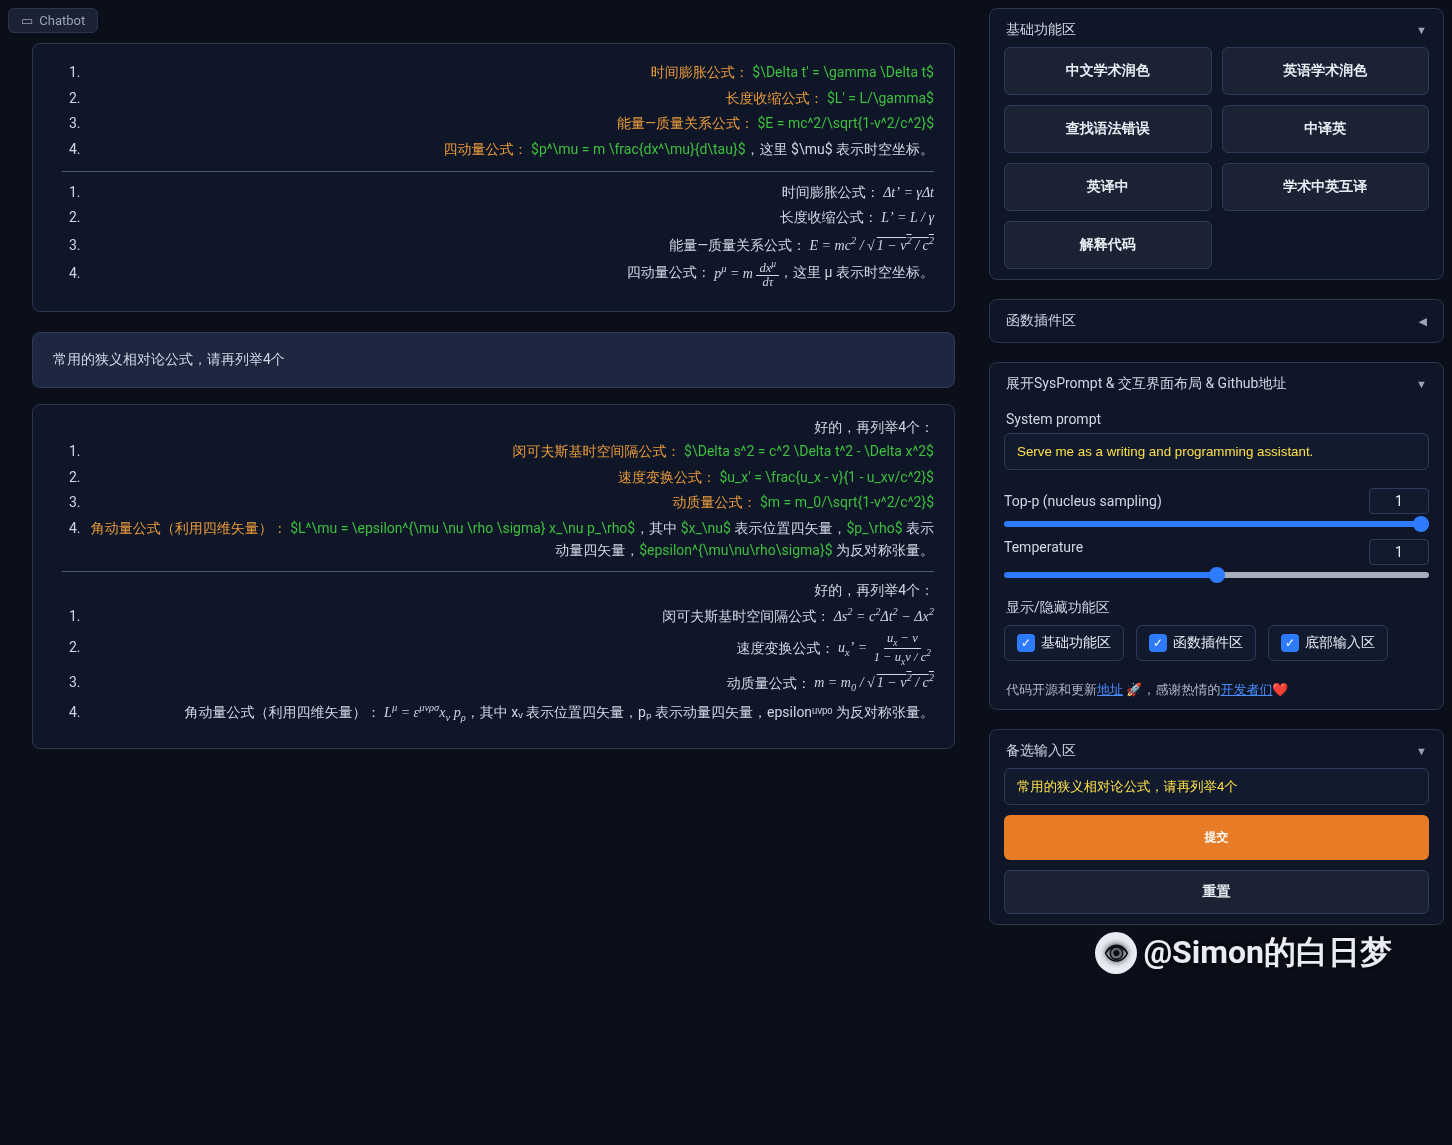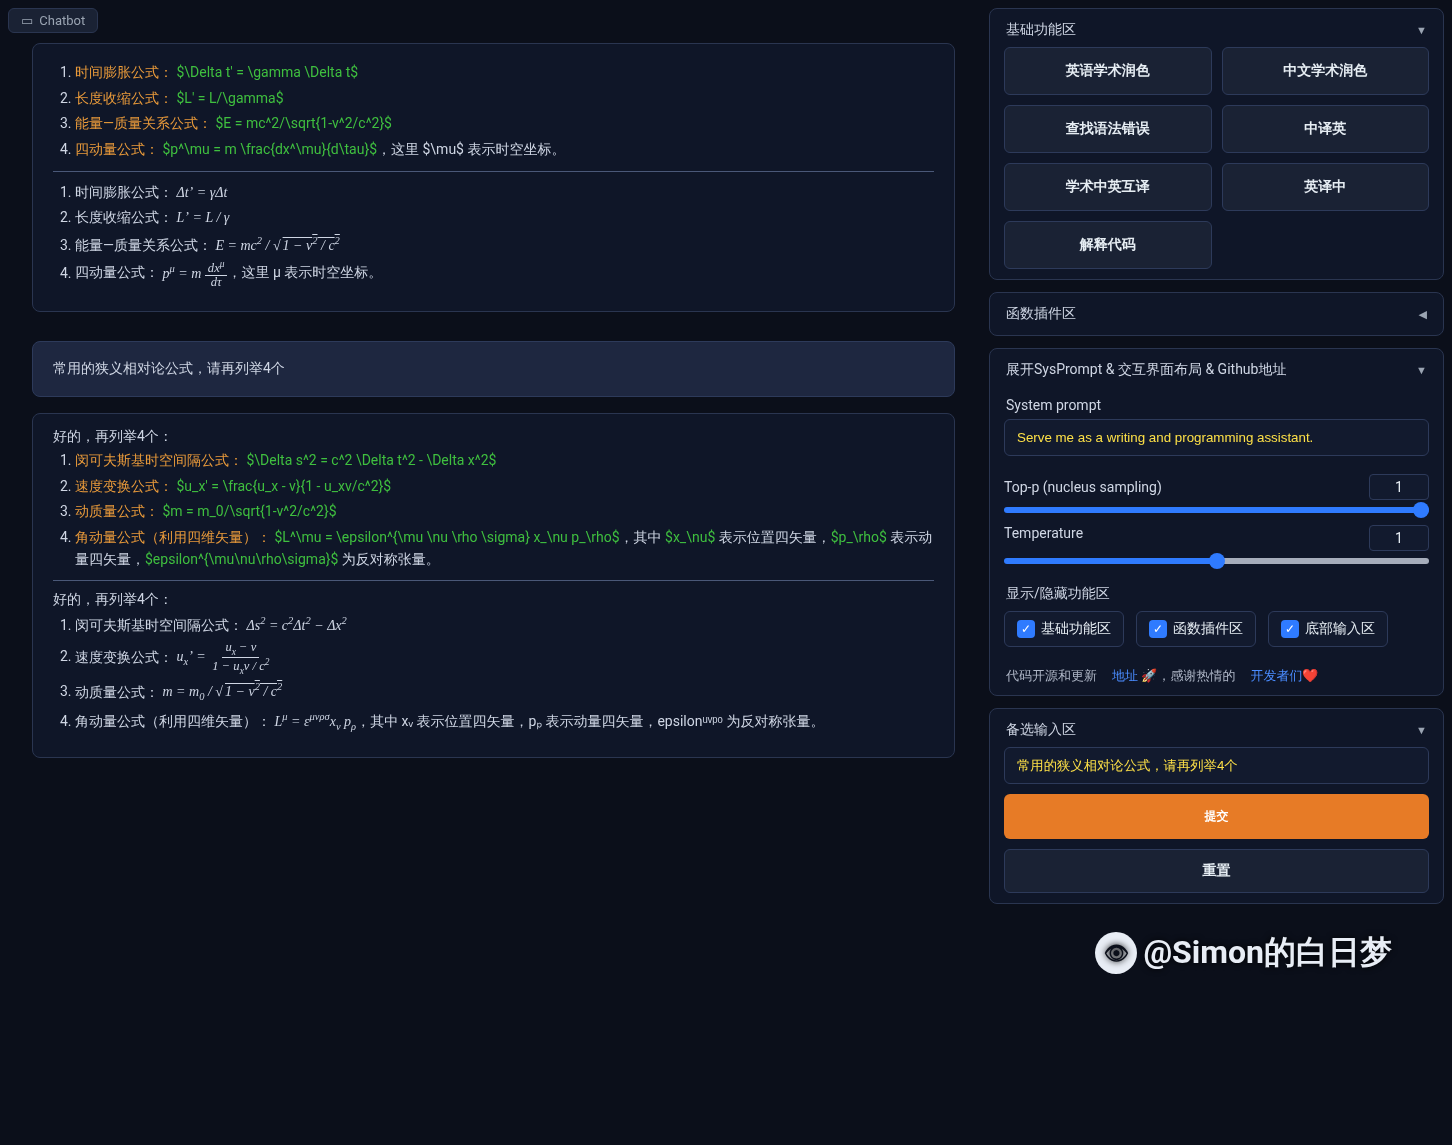--- a/index.html
+++ b/index.html
@@ -8,44 +8,45 @@
     color: #c9d1d9;
     font-family: -apple-system, BlinkMacSystemFont, "Segoe UI", Roboto, sans-serif;
     font-size: 14px;
     width: 1452px;
     height: 1145px;
     display: flex;
     padding: 8px;
     gap: 10px;
   }
   .left-col { flex: 1; display: flex; flex-direction: column; gap: 10px; }
-  .right-col { width: 455px; display: flex; flex-direction: column; gap: 12px; }
+  .right-col { width: 455px; display: flex; flex-direction: column; gap: 19px; }
 
   .tab {
     display: inline-flex; align-items: center; gap: 6px;
     background: #1a2234; color: #9aa4b2;
     border: 1px solid #2a3550; border-radius: 6px;
     padding: 4px 12px; font-size: 13px; width: fit-content;
   }
 
   .msg-user {
     background: #1e2740;
     border: 1px solid #2d3a5a;
     border-radius: 8px;
     padding: 18px 20px;
     color: #cfd6e4;
     margin: 6px 24px 6px 24px;
   }
   .msg-bot {
     background: #0f1628;
     border: 1px solid #2a3550;
     border-radius: 8px;
-    padding: 14px 20px 18px 20px;
+    padding: 14px 20px 18px 29px;
     color: #cfd6e4;
-    margin: 0 24px 13px 24px;
+    margin: 0 24px 4px 24px;
+    text-align: right;
   }
 
   .panel {
     background: #0f1628;
     border: 1px solid #2a3550;
     border-radius: 8px;
     padding: 10px 14px;
   }
   .panel-header {
     display: flex; justify-content: space-between; align-items: center;
@@ -108,21 +109,21 @@
     border: none; border-radius: 6px; padding: 14px;
     width: 100%; font-size: 12px; cursor: pointer; margin-top: 10px;
   }
   .sec-row { display: flex; gap: 10px; margin-top: 10px; }
   .sec-btn {
     flex: 1; background: #1a2234; border: 1px solid #2d3a5a;
     border-radius: 6px; padding: 12px; color: #e6edf3; font-weight: 600;
     text-align: center; cursor: pointer;
   }
 
-  .link { color: #4a8cff; cursor: pointer; margin-left: 15px; }
+  .link { color: #4a8cff; text-decoration: underline; cursor: pointer; }
   .footer-note { color: #aeb6c6; font-size: 13px; padding-left: 2px; }
 
   ol { list-style-position: outside; margin-left: 22px; }
   ol li { margin: 4px 0; line-height: 1.55; }
   .hr { border-top: 1px solid #4a5878; margin: 10px 0; }
   .orange { color: #e99a3a; }
   .green { color: #3fbf3f; }
   .formula { font-style: italic; font-family: "Times New Roman", serif; }
   .sup { vertical-align: super; font-size: 0.75em; }
   .sub { vertical-align: sub; font-size: 0.75em; }
@@ -203,26 +204,26 @@
 </div>
 
 <div class="right-col">
 
   <div class="panel">
     <div class="panel-header">
       <span>基础功能区</span>
       <span class="tri">▼</span>
     </div>
     <div class="btn-grid">
+      <div class="fn-btn">中文学术润色</div>
       <div class="fn-btn">英语学术润色</div>
-      <div class="fn-btn">中文学术润色</div>
       <div class="fn-btn">查找语法错误</div>
       <div class="fn-btn">中译英</div>
+      <div class="fn-btn">英译中</div>
       <div class="fn-btn">学术中英互译</div>
-      <div class="fn-btn">英译中</div>
       <div class="fn-btn">解释代码</div>
     </div>
   </div>
 
   <div class="panel" style="padding-bottom:10px;">
     <div class="panel-header" style="padding-bottom:2px;">
       <span>函数插件区</span>
       <span class="tri">◀</span>
     </div>
   </div>

